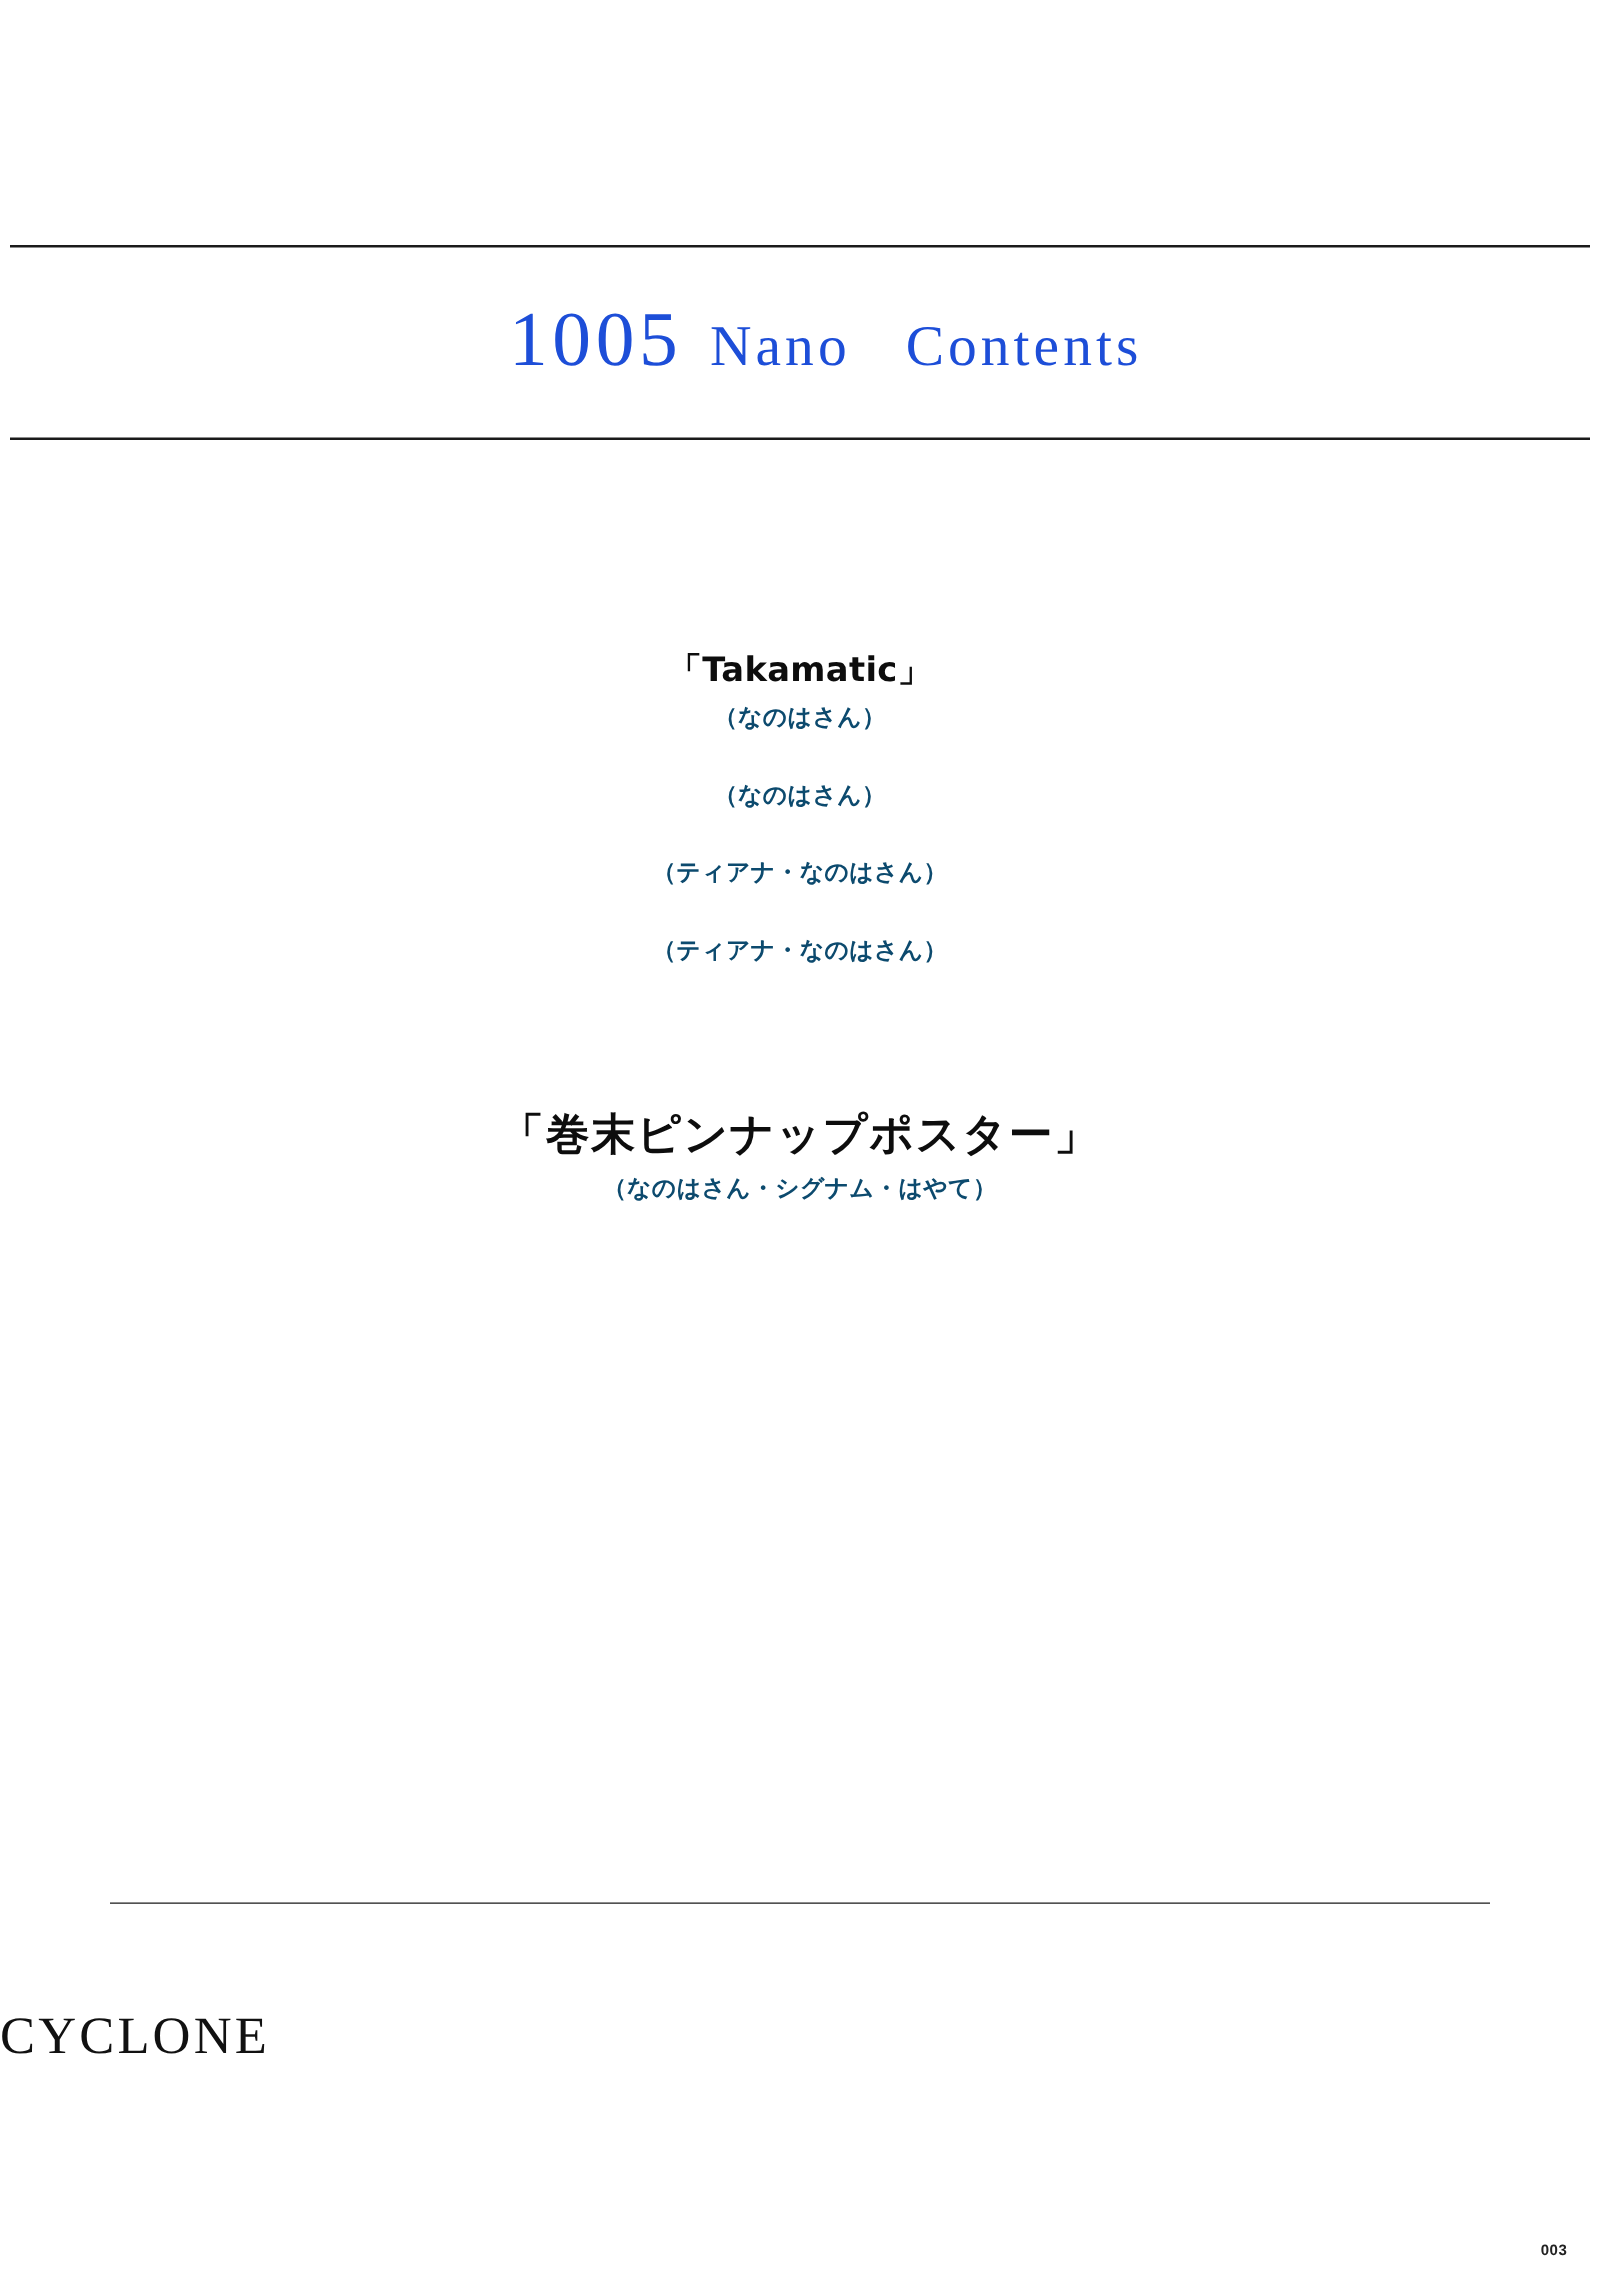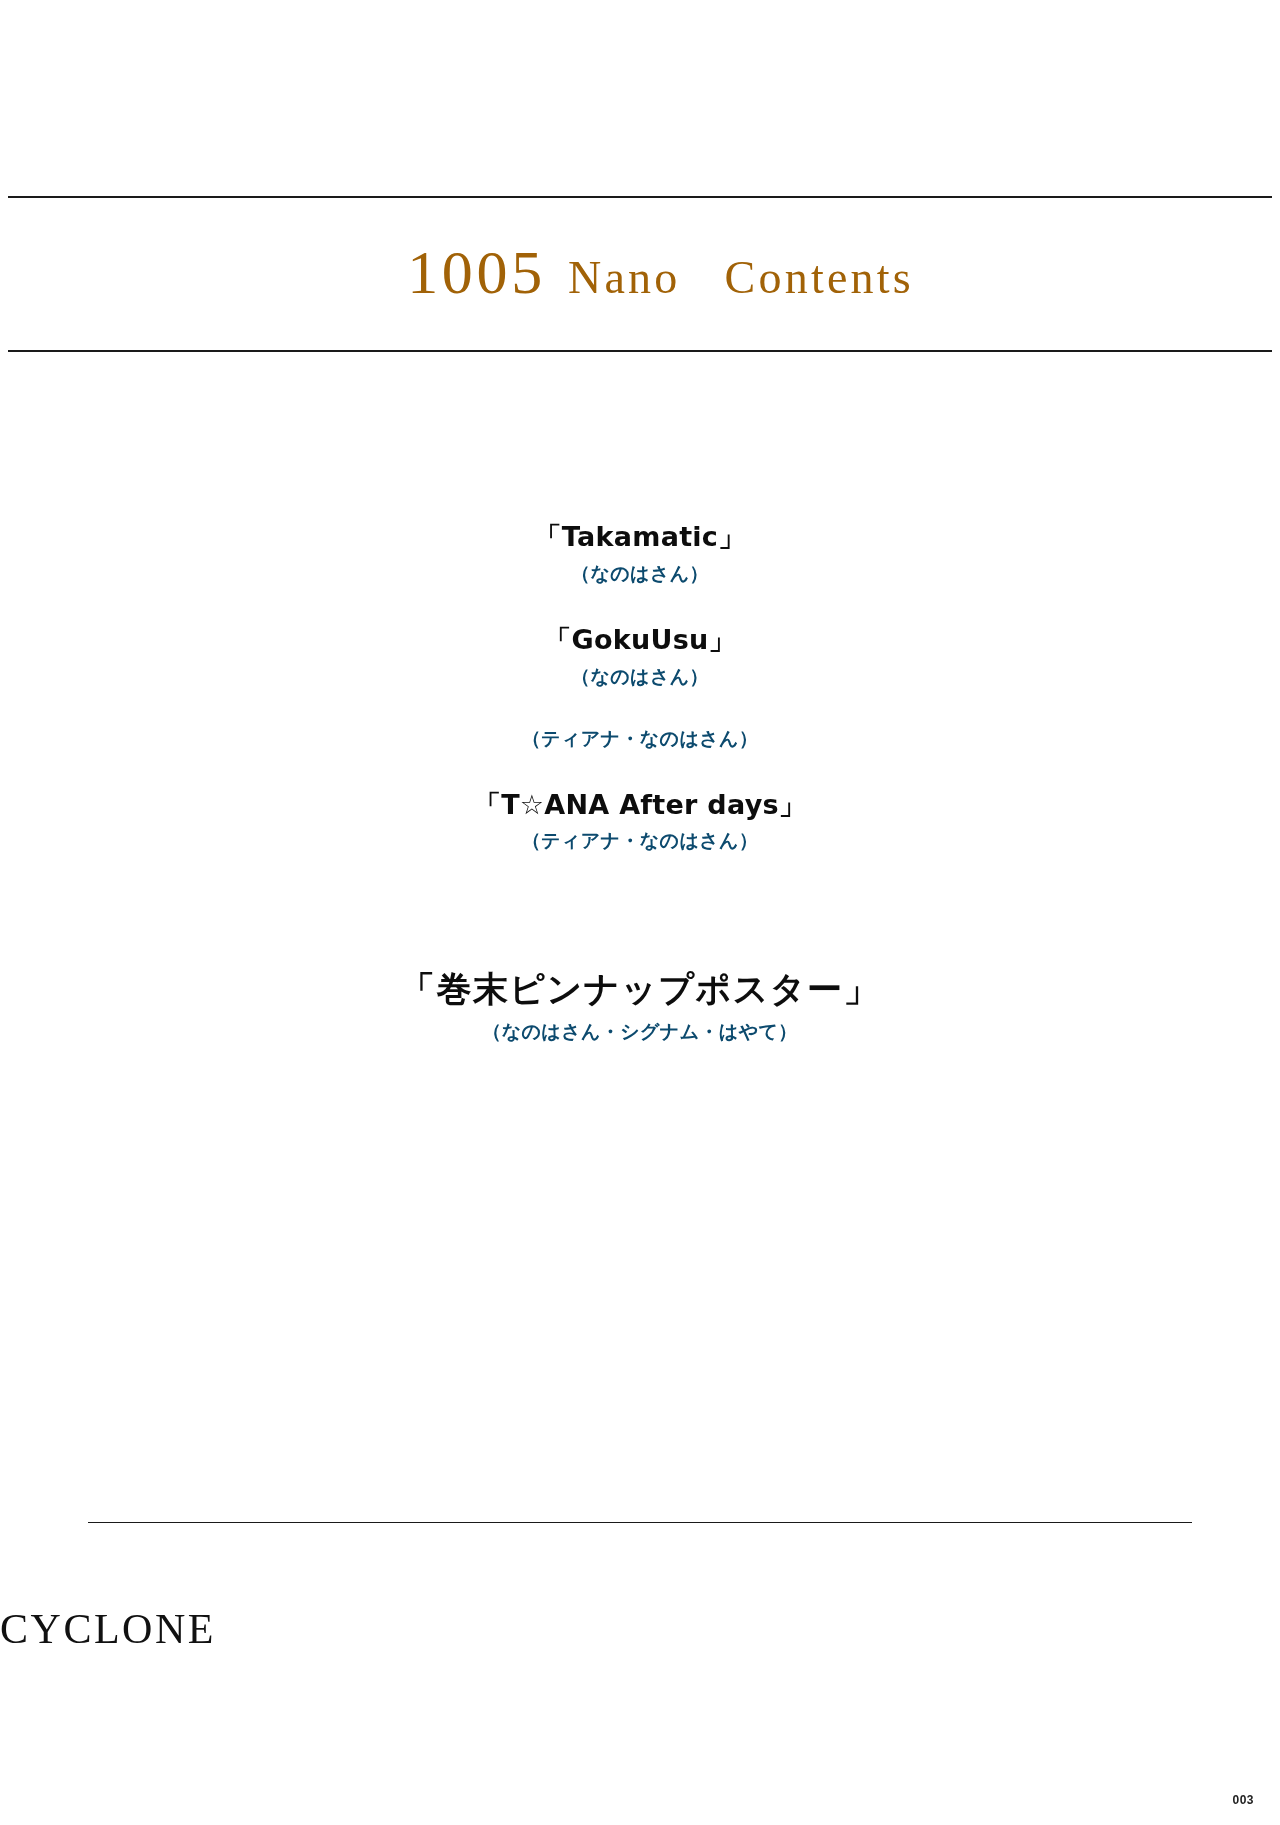--- a/index.html
+++ b/index.html
@@ -33,21 +33,21 @@
     display: flex;
     align-items: center;
     justify-content: center;
   }
   .title-text {
     font-family: "Liberation Serif", serif;
     font-weight: 400;
     font-size: 62px;
     letter-spacing: 0.06em;
     white-space: nowrap;
-    color: #a16207;
+    color: #1d4ed8;
     transform: translateY(-2px);
     margin-left: 41px;
   }
   .title-text .small-caps {
     font-size: 46px;
     letter-spacing: 0.07em;
   }
   .title-text .gap {
     display: inline-block;
     width: 22px;
@@ -129,28 +129,26 @@
     </div>
   </div>
 
   <div class="contents">
 
   <div class="entry">
         <div class="entry-title">「Takamatic」</div>
         <div class="entry-sub">（なのはさん）</div>
       </div>
       <div class="entry">
-        <div class="entry-title">「GokuUsu」</div>
         <div class="entry-sub">（なのはさん）</div>
       </div>
       <div class="entry">
         <div class="entry-sub">（ティアナ・なのはさん）</div>
       </div>
       <div class="entry">
-        <div class="entry-title">「T☆ANA After days」</div>
         <div class="entry-sub">（ティアナ・なのはさん）</div>
       </div>
       <div class="entry spaced">
         <div class="entry-title jp">「巻末ピンナップポスター」</div>
         <div class="entry-sub">（なのはさん・シグナム・はやて）</div>
       </div>
     </div>
 
   <div class="bottom-rule"></div>
 

